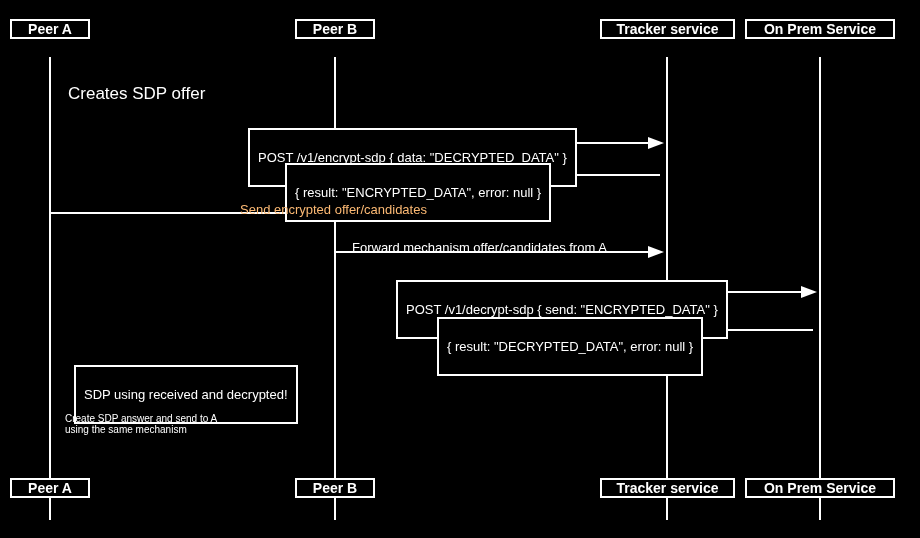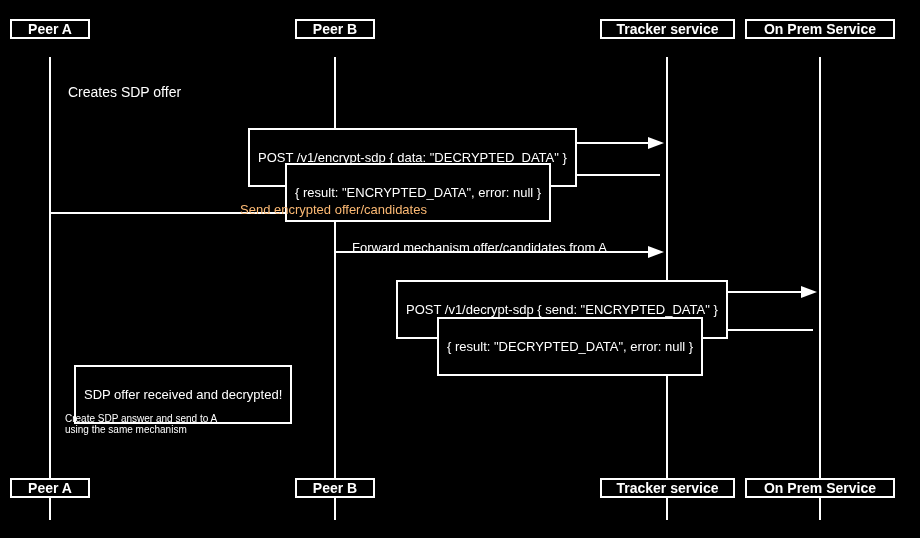--- a/index.html
+++ b/index.html
@@ -90,35 +90,35 @@
   </svg>
 
   <div class="actor-box" style="left:10px; top:19px; width:80px;">Peer A</div>
 
   <div class="actor-box" style="left:295px; top:19px; width:80px;">Peer B</div>
 
   <div class="actor-box" style="left:600px; top:19px; width:135px;">Tracker service</div>
 
   <div class="actor-box" style="left:745px; top:19px; width:150px;">On Prem Service</div>
 
-  <div style="position:absolute; left:68px; top:84px; color:#fff; font-size:14px;">Creates SDP offer</div>
+  <div style="position:absolute; left:68px; top:84px; color:#fff; font-size:17px;">Creates SDP offer</div>
 
   <div class="msg-label" style="left:248px; top:128px;">POST /v1/encrypt-sdp { data: "DECRYPTED_DATA" }</div>
 
   <div class="msg-label" style="left:285px; top:163px;">{ result: "ENCRYPTED_DATA", error: null }</div>
 
   <div style="position:absolute; left:240px; top:202px; color:#fdba74; font-size:13px;">Send encrypted offer/candidates</div>
 
   <div style="position:absolute; left:352px; top:240px; color:#fff; font-size:13px;">Forward mechanism offer/candidates from A</div>
 
   <div class="msg-label" style="left:396px; top:280px;">POST /v1/decrypt-sdp { send: "ENCRYPTED_DATA" }</div>
 
   <div class="msg-label" style="left:437px; top:317px;">{ result: "DECRYPTED_DATA", error: null }</div>
 
-  <div class="msg-label" style="left:74px; top:365px;">SDP offer received and decrypted!</div>
+  <div class="msg-label" style="left:74px; top:365px;">SDP using received and decrypted!</div>
 
   <div style="position:absolute; left:65px; top:413px; color:#fff; font-size:10px; text-align:left; white-space:pre-line;">Create SDP answer and send to A
 using the same mechanism</div>
 
   <div class="actor-box" style="left:10px; top:478px; width:80px;">Peer A</div>
 
   <div class="actor-box" style="left:295px; top:478px; width:80px;">Peer B</div>
 
   <div class="actor-box" style="left:600px; top:478px; width:135px;">Tracker service</div>
 

